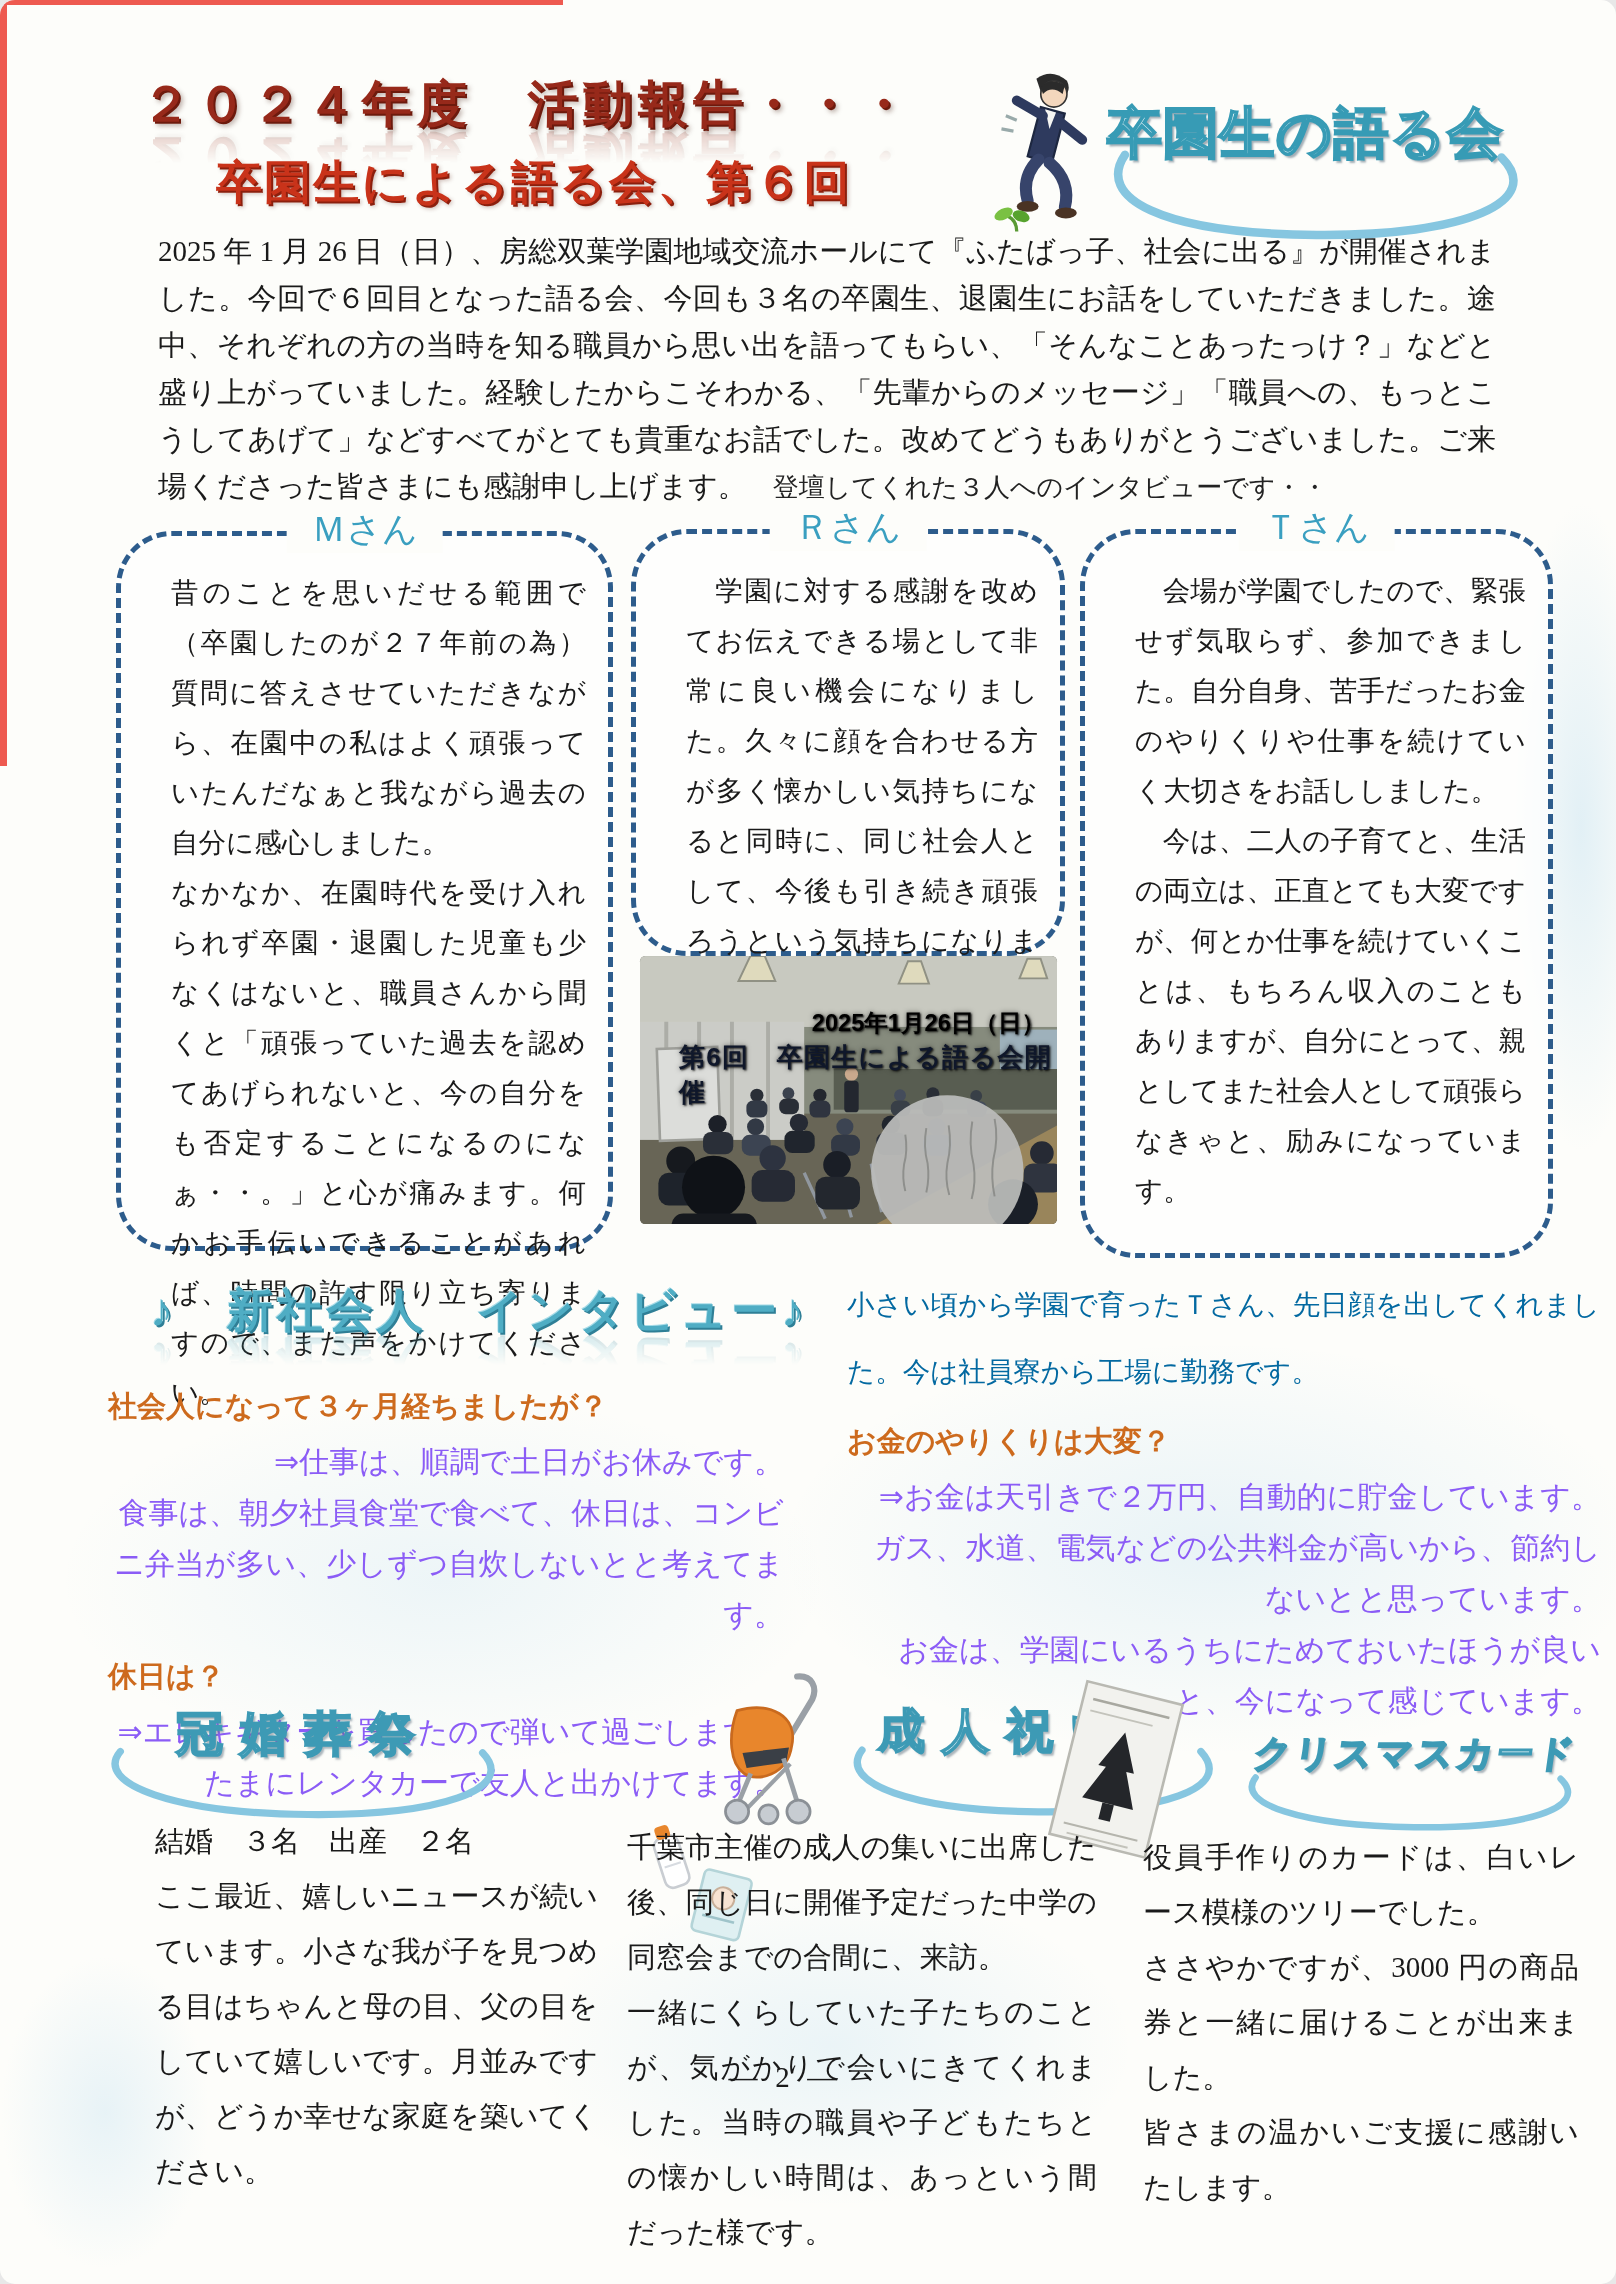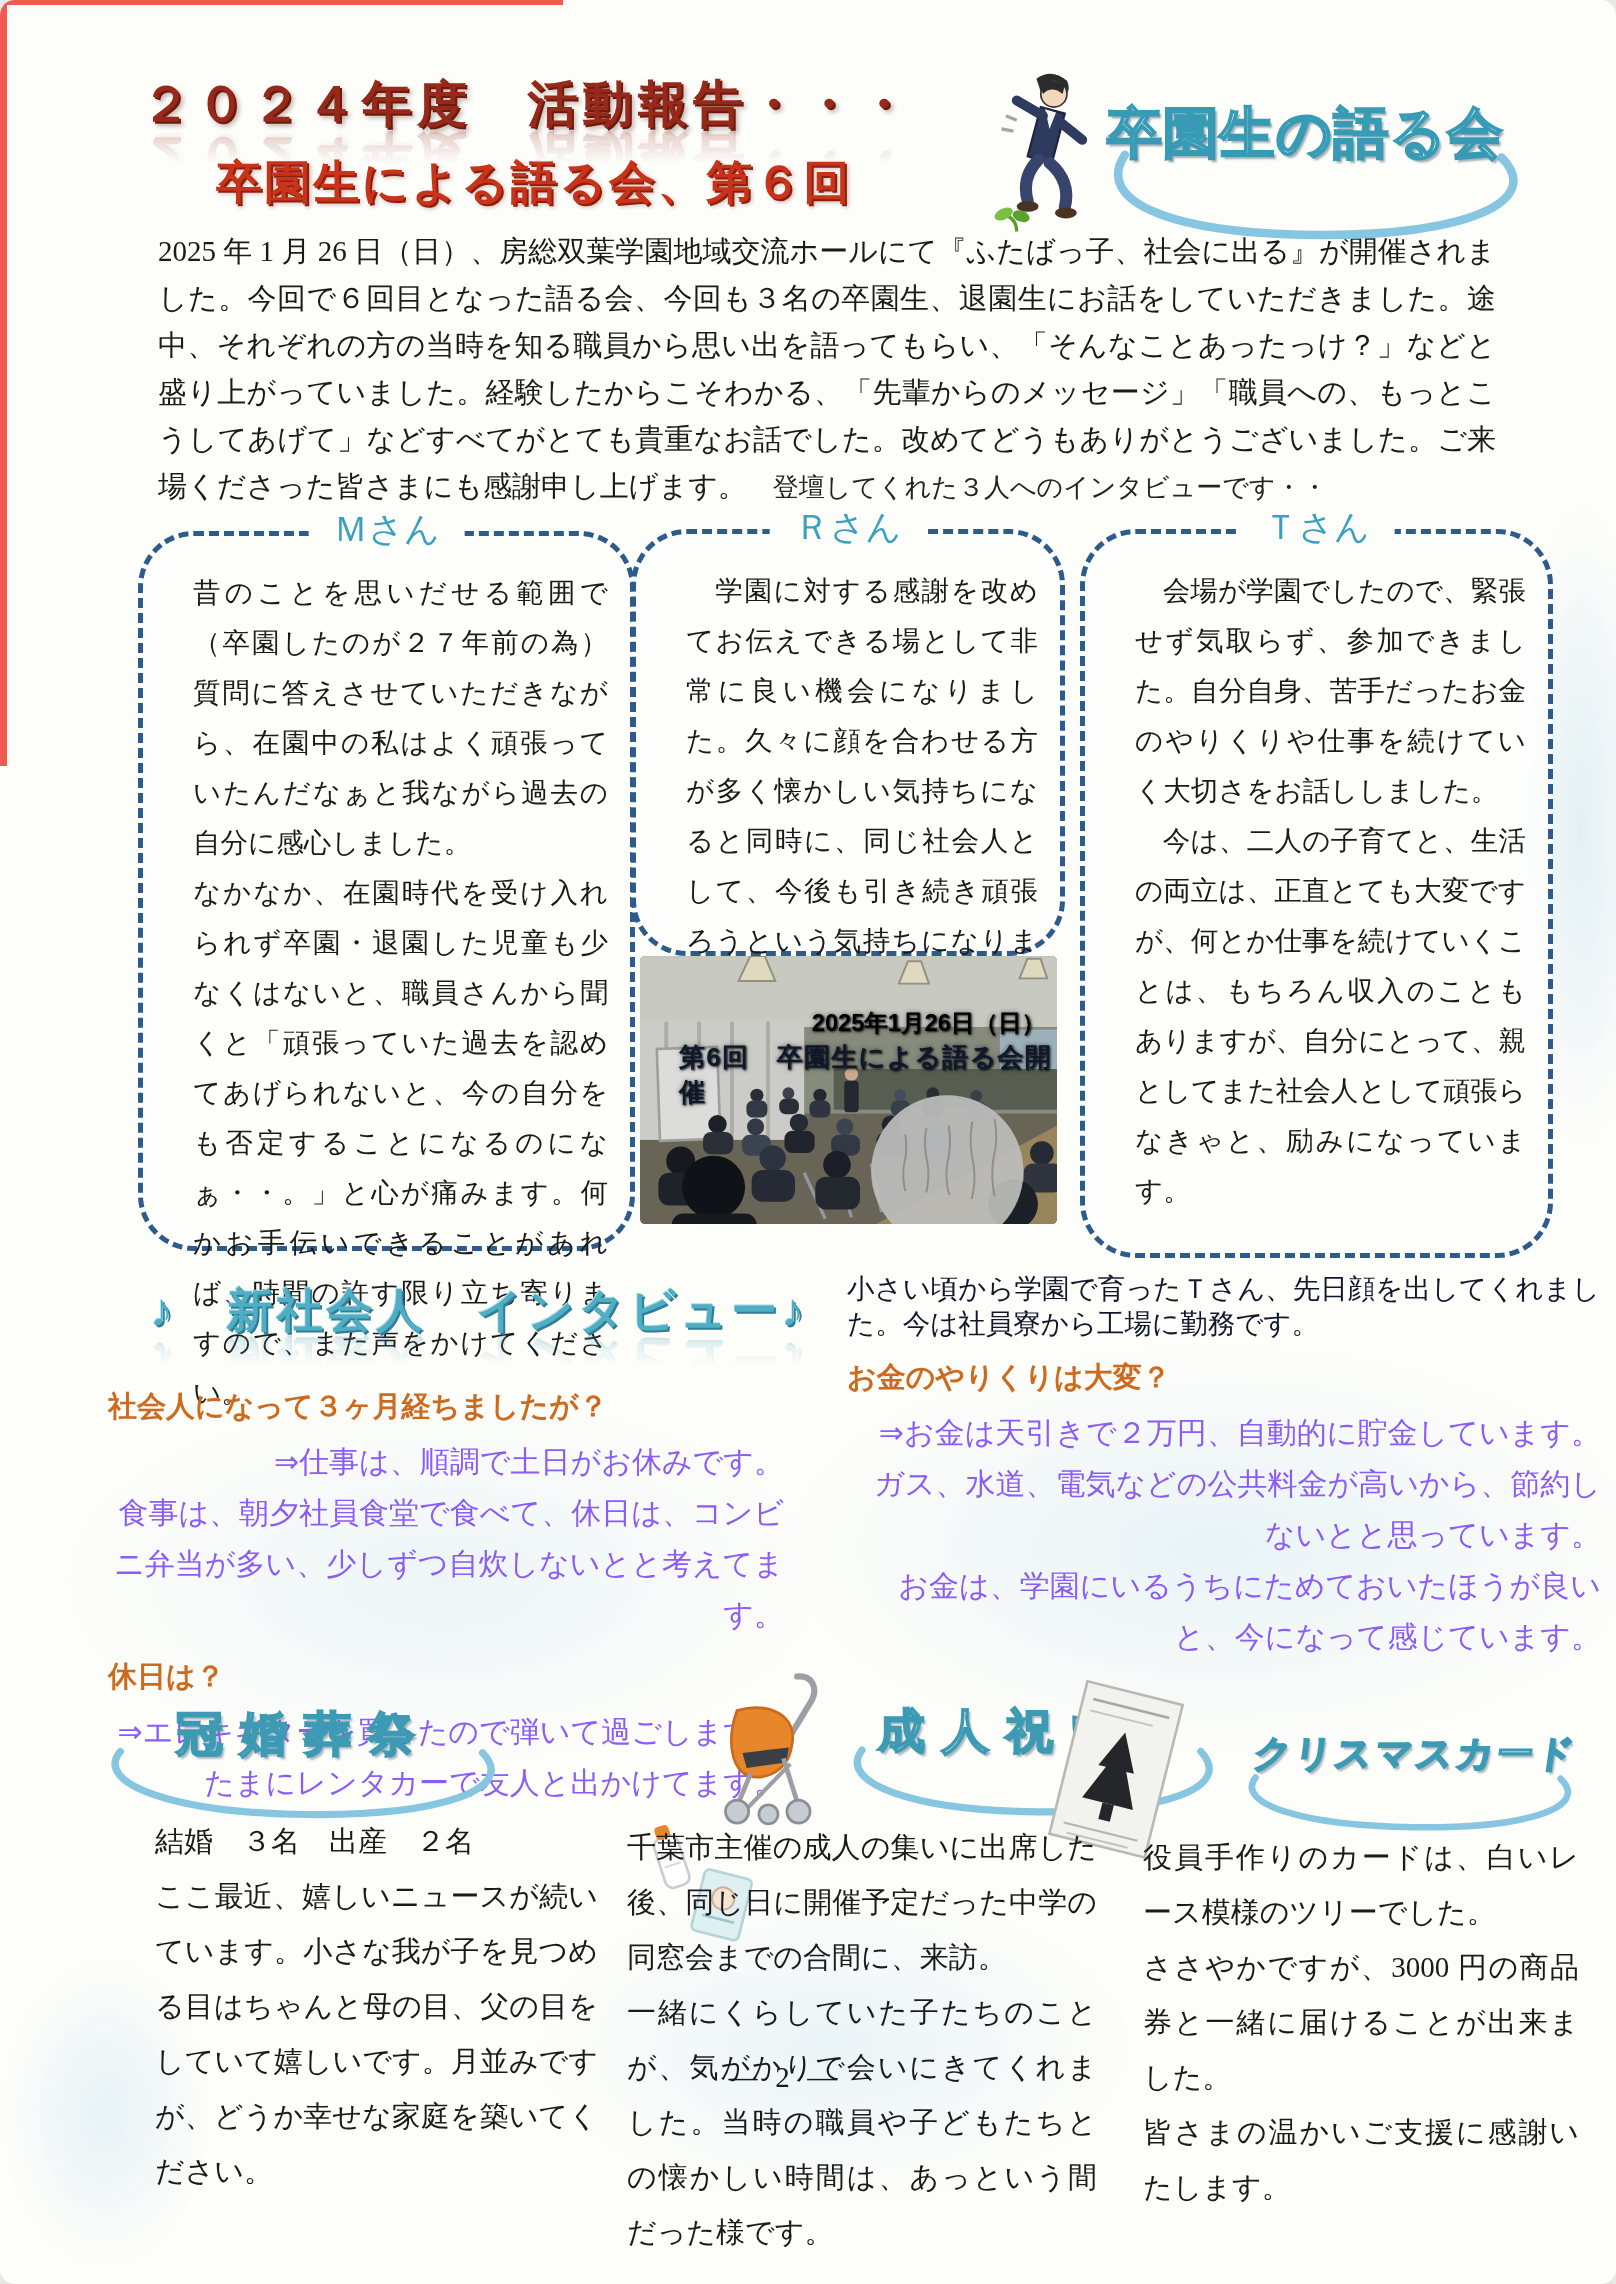--- a/index.html
+++ b/index.html
@@ -31,42 +31,42 @@
   
   .intro{left:134px;top:228px;width:1338px;font-size:29px;line-height:47px;text-align:justify;}
   .leadin{font-family:"Liberation Sans","DejaVu Sans",sans-serif;font-size:26px;color:#222;}
   
   .bubble{border:5.9px dashed #2d5c8c;border-radius:56px;background:rgba(255,255,255,.65);}
   .bubble-label{position:absolute;top:-30px;left:50%;transform:translateX(-50%);
           background:#fdfdfa;padding:0 25px;font-size:35px;color:#3a9fc0;
           font-family:"Liberation Sans","DejaVu Sans",sans-serif;}
   .bubble-text{position:absolute;left:26px;right:22px;top:31.5px;font-size:27.5px;line-height:50px;
           text-align:justify;}
-  .box-m{left:138px;top:531px;width:487px;height:710px;}
+  .box-m{left:116px;top:531px;width:487px;height:710px;}
   .box-r{left:631px;top:529px;width:424px;height:417px;}
   .box-t{left:1080px;top:529px;width:463px;height:719px;}
   
   .photo{left:640px;top:956px;width:417px;height:268px;border-radius:5.2px;overflow:hidden;
          background:#6f7265;}
   .photo-cap1{position:absolute;right:11.8px;top:51px;color:#000000;font-weight:bold;font-size:23.6px;
          font-family:"Liberation Sans","DejaVu Sans",sans-serif;
          text-shadow:1.3px 1.3px 2px rgba(0,0,0,.75),0 0 5.2px rgba(0,0,0,.5);}
   .photo-cap2{position:absolute;left:39px;top:84px;color:#0f172a;font-weight:bold;font-size:26px;
          font-family:"Liberation Sans","DejaVu Sans",sans-serif;letter-spacing:1.3px;
          text-shadow:1.3px 1.3px 2px rgba(0,0,0,.75),0 0 5.2px rgba(0,0,0,.5);}
   
   .iv-title{left:150px;top:1280px;font-size:46px;font-weight:bold;letter-spacing:3.9px;color:#4fadc4;
          font-family:"Liberation Sans","DejaVu Sans",sans-serif;
          text-shadow:2px 2px 0 #2f7f96,-0.7px -0.7px 0 #a8dcE8;}
   .qa{font-family:"Liberation Sans","DejaVu Sans",sans-serif;}
   .qa-q{font-size:29px;font-weight:bold;color:#cd6a1d;margin:17px 0 9.2px 0;}
   .qa-a{font-size:30px;line-height:51px;color:#8b5cf6;text-align:right;}
   .qa-left{left:108px;top:1370px;width:676px;}
   .qa-right{left:847px;top:1271px;width:754px;}
-  .qa-intro{font-size:27.5px;line-height:35px;color:#0f172a;}
+  .qa-intro{font-size:27.5px;line-height:67px;color:#0369a1;}
   
   .sec-head{font-size:47px;font-weight:bold;letter-spacing:17px;color:#f2fbfd;
          -webkit-text-stroke:2px #3d9ab5;font-family:"Liberation Sans","DejaVu Sans",sans-serif;
          text-shadow:2.6px 2.6px 2px rgba(90,110,125,.5);}
   .sec-head-sm{font-size:37px;letter-spacing:2.6px;transform:skewX(-8deg);}
   .swoosh{position:absolute;}
   .col-body{font-size:29px;line-height:55px;text-align:justify;}
   .pagenum{left:656px;top:2061px;width:210px;text-align:center;font-size:29px;letter-spacing:5.2px;}
 </style>
 </head>

